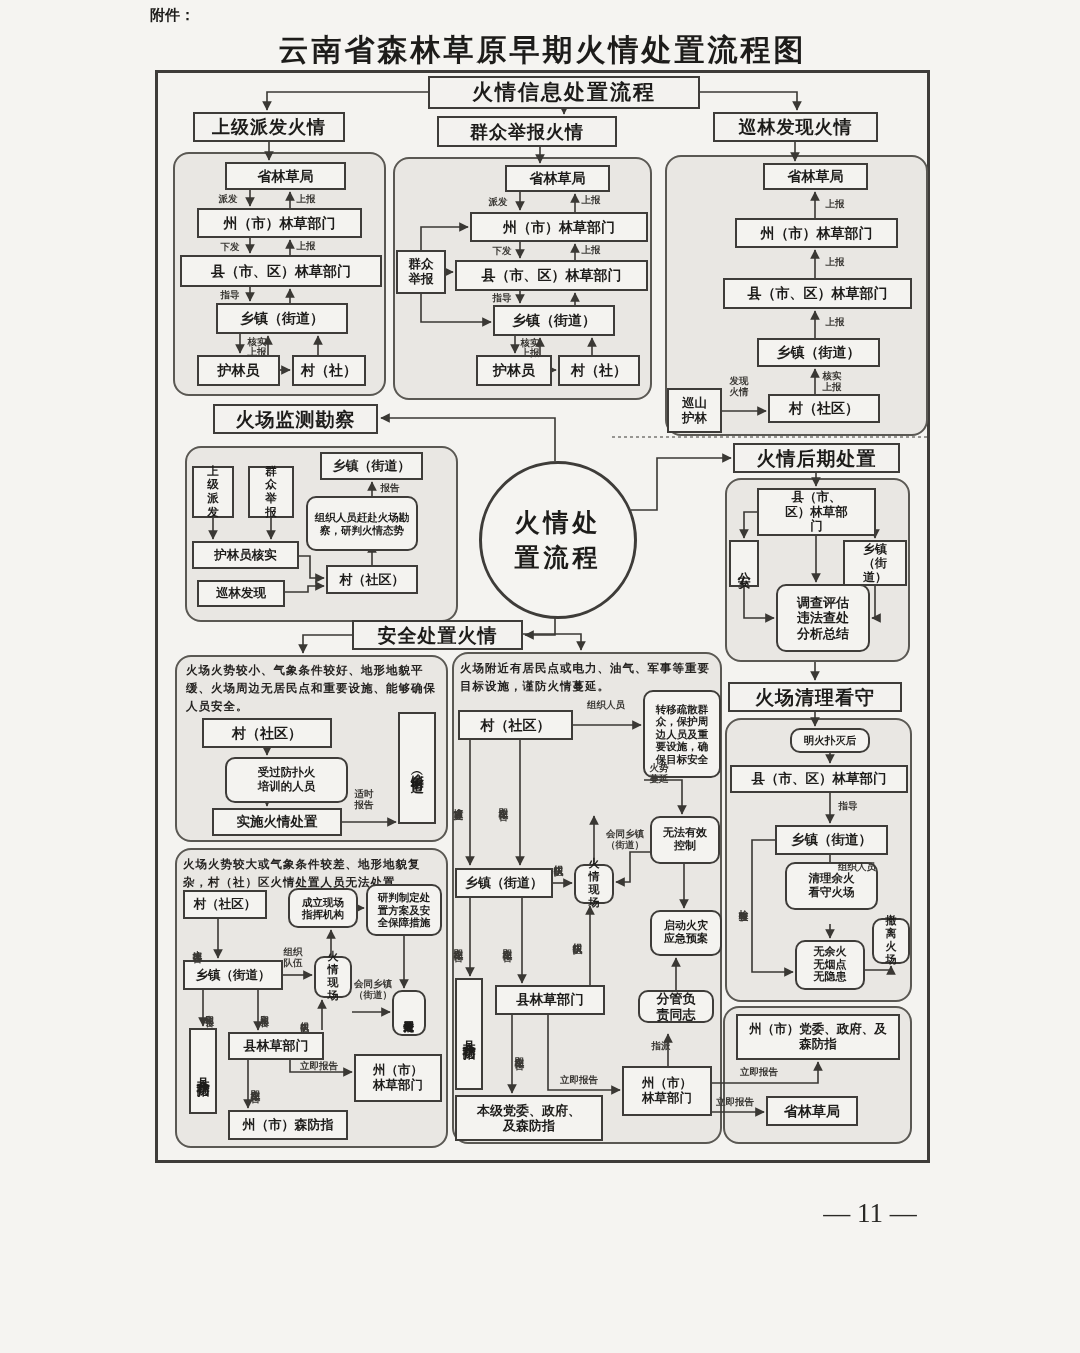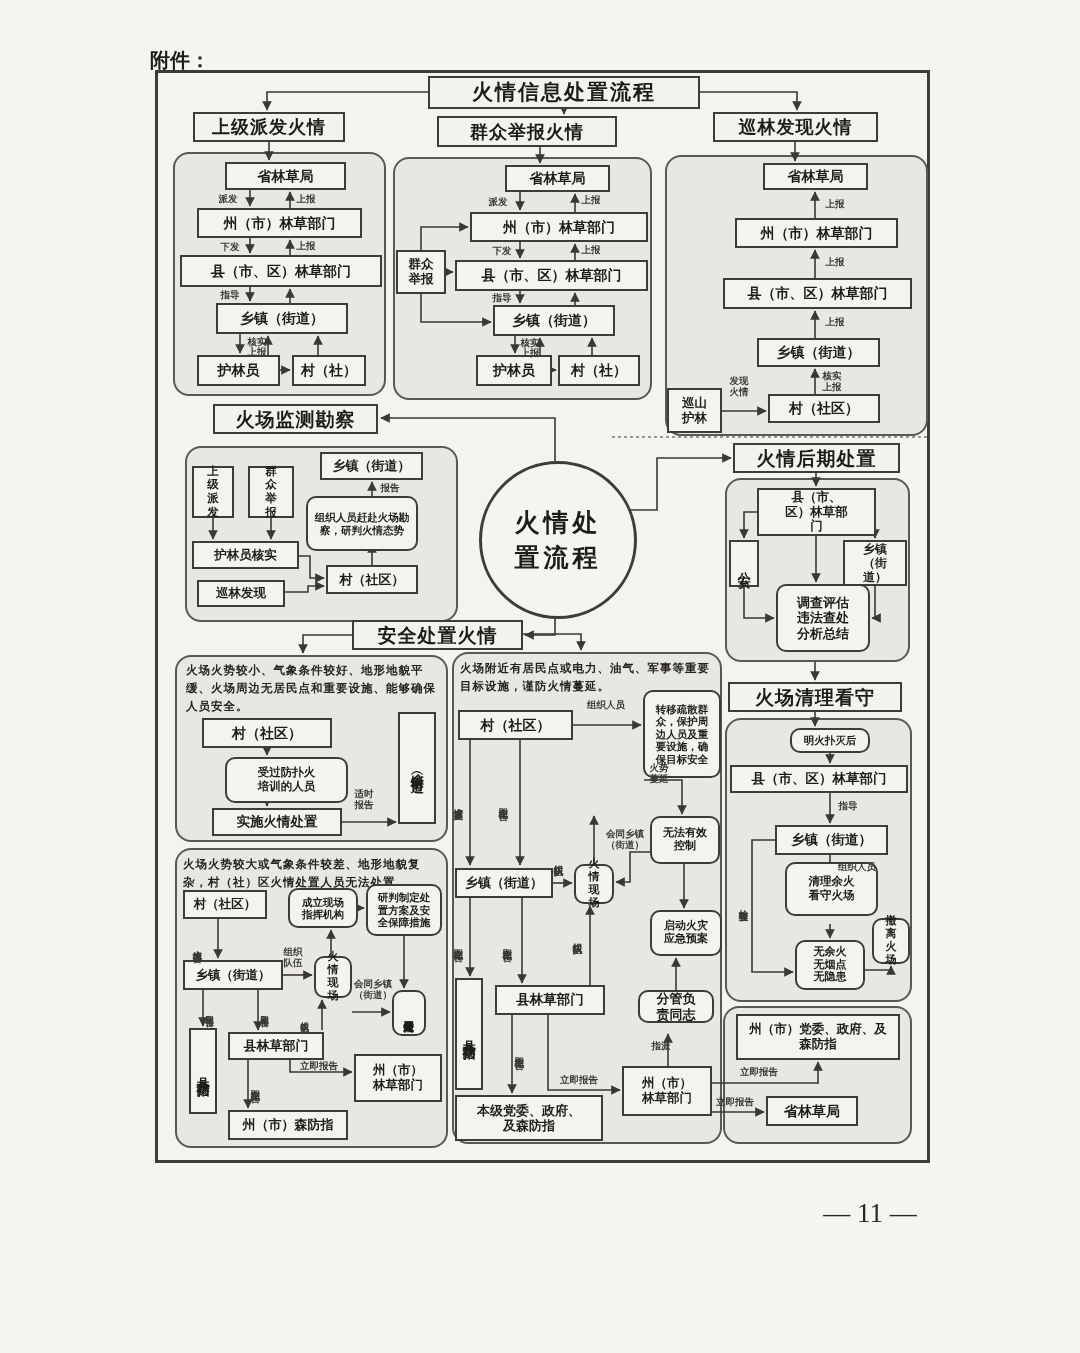--- a/index.html
+++ b/index.html
@@ -1,17 +1,17 @@
 <!DOCTYPE html>
 <html><head>
 <meta charset="utf-8">
 <style>
   html,body{margin:0;padding:0;background:#e9e7e4;font-family:"DejaVu Sans","Liberation Sans",sans-serif;}
   .page{position:relative;width:1080px;height:1353px;background:#f5f4f1;overflow:hidden;color:#1d1c1a;margin:0 auto;}
-  .attach{position:absolute;left:150px;top:6px;font-size:20px;font-weight:700;margin-top:41px;}
+  .attach{position:absolute;left:150px;top:6px;font-size:15px;font-weight:700;}
   .title{position:absolute;left:155px;top:30px;width:775px;text-align:center;font-size:30px;font-weight:700;letter-spacing:3px;}
   .outer{position:absolute;left:155px;top:70px;width:775px;height:1093px;border:3px solid #3e3c39;box-sizing:border-box;background:#f4f3f0;z-index:0;}
   .panel{position:absolute;box-sizing:border-box;border:2px solid #5a5853;border-radius:16px;background:#e9e7e3;z-index:0;}
   .box{position:absolute;box-sizing:border-box;border:2px solid #3e3c39;background:#f4f3f0;display:flex;align-items:center;justify-content:center;text-align:center;font-weight:700;font-size:14px;line-height:1.18;z-index:2;padding:1px 2px;word-break:break-all;color:#1d1c1a;}
   .round{border-radius:10px;}
   .hdr{font-size:18px;letter-spacing:1px;background:#f3f2ef;}
   .cond{position:absolute;font-size:11.5px;font-weight:700;line-height:1.55;text-align:left;z-index:2;color:#242220;letter-spacing:1px;}
   .lbl{position:absolute;font-size:9.5px;font-weight:700;color:#3a3834;line-height:1.2;text-align:center;word-break:break-all;z-index:3;}
   .vlbl{writing-mode:vertical-rl;letter-spacing:1px;}
   .vbox{writing-mode:vertical-rl;letter-spacing:2px;}
@@ -19,20 +19,21 @@
   .circle span{width:96px;text-align:center;word-break:break-all;}
   .pageno{position:absolute;left:785px;top:1198px;width:170px;text-align:center;font-size:27px;font-family:"Liberation Serif","DejaVu Serif",serif;color:#2a2926;}
   svg.wires{position:absolute;left:0;top:0;z-index:1;pointer-events:none;}
 </style>
 </head>
 <body>
 
 <div class="page">
 
   <div class="attach">附件：</div>
+  <div class="title">云南省森林草原早期火情处置流程图</div>
   <div class="outer"></div>
 
   <svg class="wires" width="1080" height="1353">
     <defs>
       <marker id="ah" markerWidth="8" markerHeight="8" refX="5.5" refY="3" orient="auto">
         <path d="M0,0 L6,3 L0,6 z" fill="#3a3834"></path>
       </marker>
     </defs>
     <g stroke="#3a3834" stroke-width="1.6" fill="none">
       <polyline points="428,92 267,92 267,110" marker-end="url(#ah)"></polyline>
@@ -219,21 +220,21 @@
   <div class="box round" style="left:225px;top:757px;width:123px;height:46px;font-size:11.5px;padding:0 28px;">受过防扑火培训的人员</div>
   <div class="box" style="left:212px;top:808px;width:130px;height:28px;font-size:13.5px;">实施火情处置</div>
   <div class="box vbox" style="left:398px;top:712px;width:38px;height:112px;font-size:13px;">乡镇（街道）</div>
   <div class="lbl" style="left:352px;top:788px;width:24px;">适时报告</div>
 
   <div class="box hdr" style="left:728px;top:682px;width:174px;height:30px;font-size:19px;">火场清理看守</div>
   <div class="panel" style="left:725px;top:718px;width:187px;height:284px;"></div>
   <div class="box round" style="left:790px;top:728px;width:80px;height:25px;font-size:10.5px;">明火扑灭后</div>
   <div class="box" style="left:730px;top:765px;width:178px;height:28px;font-size:13.5px;">县（市、区）林草部门</div>
   <div class="box" style="left:775px;top:825px;width:113px;height:30px;font-size:13.5px;">乡镇（街道）</div>
-  <div class="box round" style="left:785px;top:862px;width:93px;height:54px;font-size:11.5px;padding:0 18px;">清理余火看守火场</div>
+  <div class="box round" style="left:785px;top:862px;width:93px;height:48px;font-size:11.5px;padding:0 18px;">清理余火看守火场</div>
   <div class="box round" style="left:795px;top:940px;width:70px;height:50px;font-size:11px;padding:0 14px;">无余火无烟点无隐患</div>
   <div class="box round" style="left:872px;top:918px;width:38px;height:46px;font-size:11px;padding:0 7px;">撤离火场</div>
   <div class="lbl" style="left:836px;top:800px;width:24px;">指导</div>
   <div class="lbl" style="left:833px;top:861px;width:48px;">组织人员</div>
   <div class="lbl vlbl" style="left:738px;top:876px;height:56px;">检查验收</div>
 
   <div class="panel" style="left:452px;top:652px;width:270px;height:492px;"></div>
   <div class="cond" style="left:460px;top:660px;width:255px;">火场附近有居民点或电力、油气、军事等重要目标设施，谨防火情蔓延。</div>
   <div class="box" style="left:458px;top:710px;width:115px;height:30px;">村（社区）</div>
   <div class="box round" style="left:643px;top:690px;width:78px;height:88px;font-size:10.5px;padding:0 6px;">转移疏散群众，保护周边人员及重要设施，确保目标安全</div>

